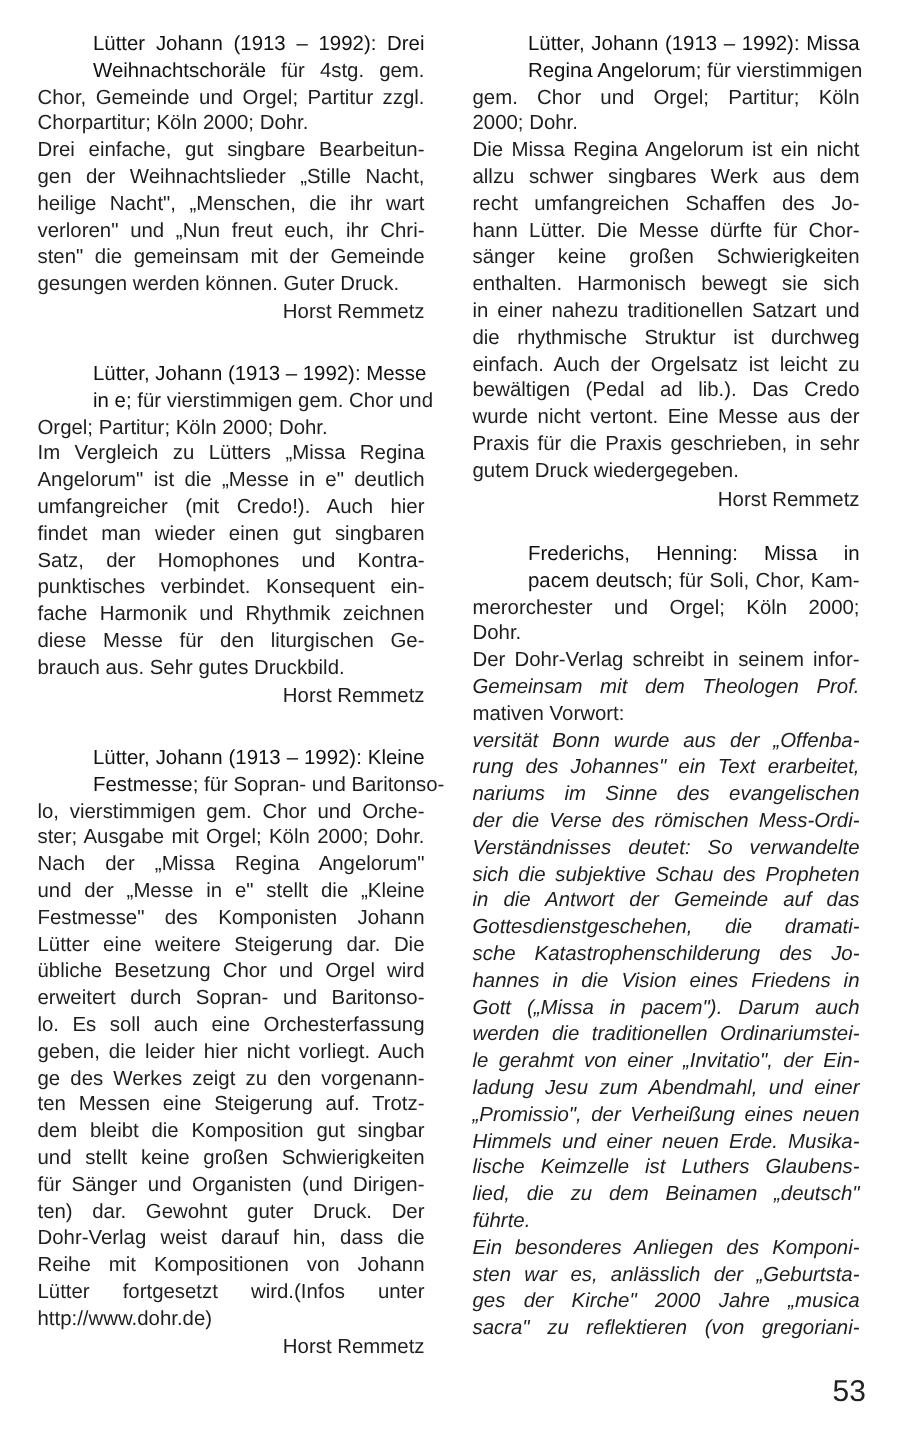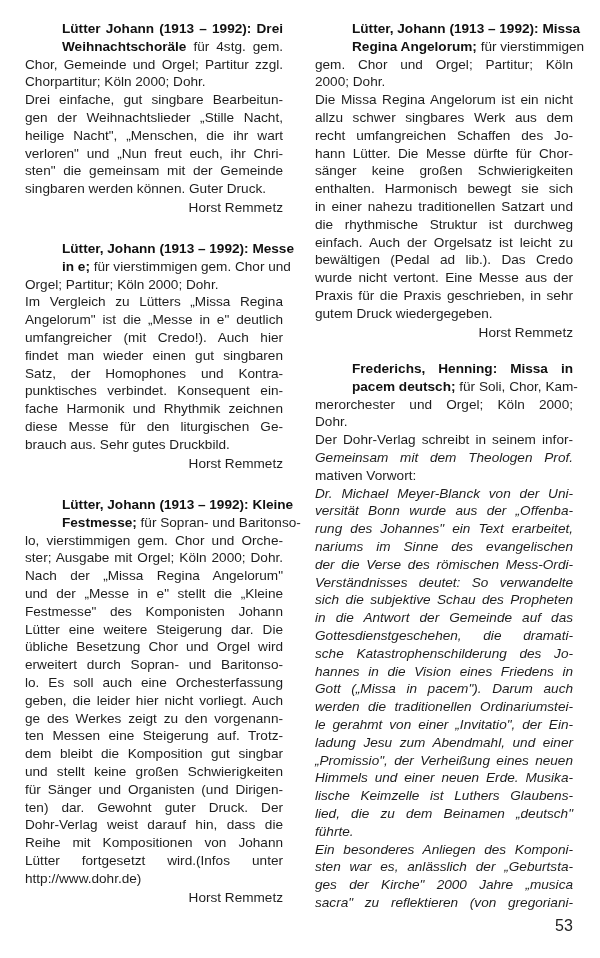--- a/index.html
+++ b/index.html
@@ -15,43 +15,43 @@
       line-height: 17.8px;
     }
     .col-left { left: 25px; }
     .col-right { left: 315px; }
     .article { position: absolute; left: 0; width: 258px; }
     .ln {
       display: block; white-space: nowrap; height: 17.8px;
       text-align: justify; text-align-last: justify;
     }
     .ln.last { text-align-last: left; }
-    .ln b { font-weight: bold; color: #111; padding-left: 37px; }
+    .ln b { font-weight: normal; color: #111; padding-left: 37px; }
     .ln i, .it { font-style: italic; }
     .sig { display: block; text-align: right; height: 17.8px; margin-top: 1px; }
     .page-number {
       position: absolute; left: 555px; top: 917px;
-      font-size: 16px; color: #222;
+      font-size: 20px; color: #222;
     }
   </style>
 </head>
 <body>
 
 <div class="col col-left">
   <div class="article" id="art-l0" style="top:20px;">
       <span class="ln"><b>Lütter Johann (1913 – 1992): Drei</b></span>
       <span class="ln"><b>Weihnachtschoräle</b><span> für 4stg. gem.</span></span>
       <span class="ln"><span>Chor, Gemeinde und Orgel; Partitur zzgl.</span></span>
       <span class="ln last"><span>Chorpartitur; Köln 2000; Dohr.</span></span>
       <span class="ln"><span>Drei einfache, gut singbare Bearbeitun-</span></span>
       <span class="ln"><span>gen der Weihnachtslieder „Stille Nacht,</span></span>
       <span class="ln"><span>heilige Nacht", „Menschen, die ihr wart</span></span>
       <span class="ln"><span>verloren" und „Nun freut euch, ihr Chri-</span></span>
       <span class="ln"><span>sten" die gemeinsam mit der Gemeinde</span></span>
-      <span class="ln last"><span>singbaren werden können. Guter Druck.</span></span>
+      <span class="ln last"><span>gesungen werden können. Guter Druck.</span></span>
       <span class="sig">Horst Remmetz</span>
     </div>
   <div class="article" id="art-l1" style="top:240px;">
       <span class="ln"><b>Lütter, Johann (1913 – 1992): Messe</b></span>
       <span class="ln"><b>in e;</b><span> für vierstimmigen gem. Chor und</span></span>
       <span class="ln last"><span>Orgel; Partitur; Köln 2000; Dohr.</span></span>
       <span class="ln"><span>Im Vergleich zu Lütters „Missa Regina</span></span>
       <span class="ln"><span>Angelorum" ist die „Messe in e" deutlich</span></span>
       <span class="ln"><span>umfangreicher (mit Credo!). Auch hier</span></span>
       <span class="ln"><span>findet man wieder einen gut singbaren</span></span>
@@ -111,21 +111,20 @@
       <span class="sig">Horst Remmetz</span>
     </div>
   <div class="article" id="art-r1" style="top:360px;">
       <span class="ln"><b>Frederichs, Henning: Missa in</b></span>
       <span class="ln"><b>pacem deutsch;</b><span> für Soli, Chor, Kam-</span></span>
       <span class="ln"><span>merorchester und Orgel; Köln 2000;</span></span>
       <span class="ln last"><span>Dohr.</span></span>
       <span class="ln"><span>Der Dohr-Verlag schreibt in seinem infor-</span></span>
       <span class="ln"><i>Gemeinsam mit dem Theologen Prof.</i></span>
       <span class="ln last"><span>mativen Vorwort:</span></span>
-      <span class="ln"><i>Dr. Michael Meyer-Blanck von der Uni-</i></span>
       <span class="ln"><i>versität Bonn wurde aus der „Offenba-</i></span>
       <span class="ln"><i>rung des Johannes" ein Text erarbeitet,</i></span>
       <span class="ln"><i>nariums im Sinne des evangelischen</i></span>
       <span class="ln"><i>der die Verse des römischen Mess-Ordi-</i></span>
       <span class="ln"><i>Verständnisses deutet: So verwandelte</i></span>
       <span class="ln"><i>sich die subjektive Schau des Propheten</i></span>
       <span class="ln"><i>in die Antwort der Gemeinde auf das</i></span>
       <span class="ln"><i>Gottesdienstgeschehen, die dramati-</i></span>
       <span class="ln"><i>sche Katastrophenschilderung des Jo-</i></span>
       <span class="ln"><i>hannes in die Vision eines Friedens in</i></span>

